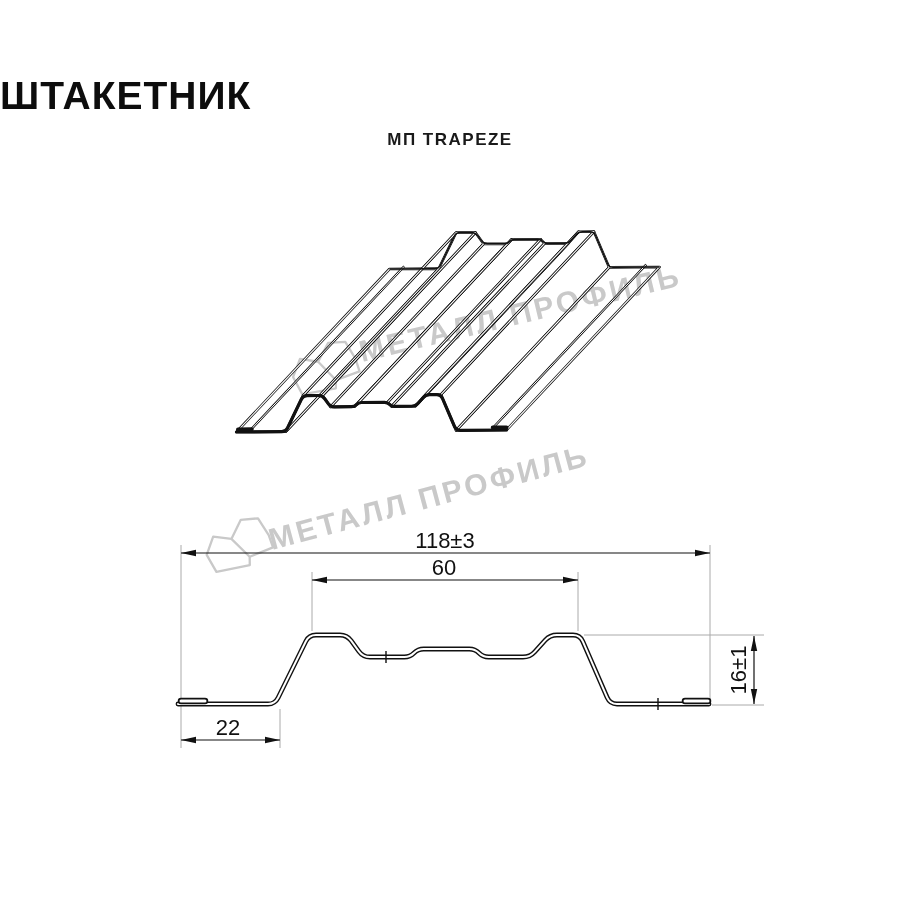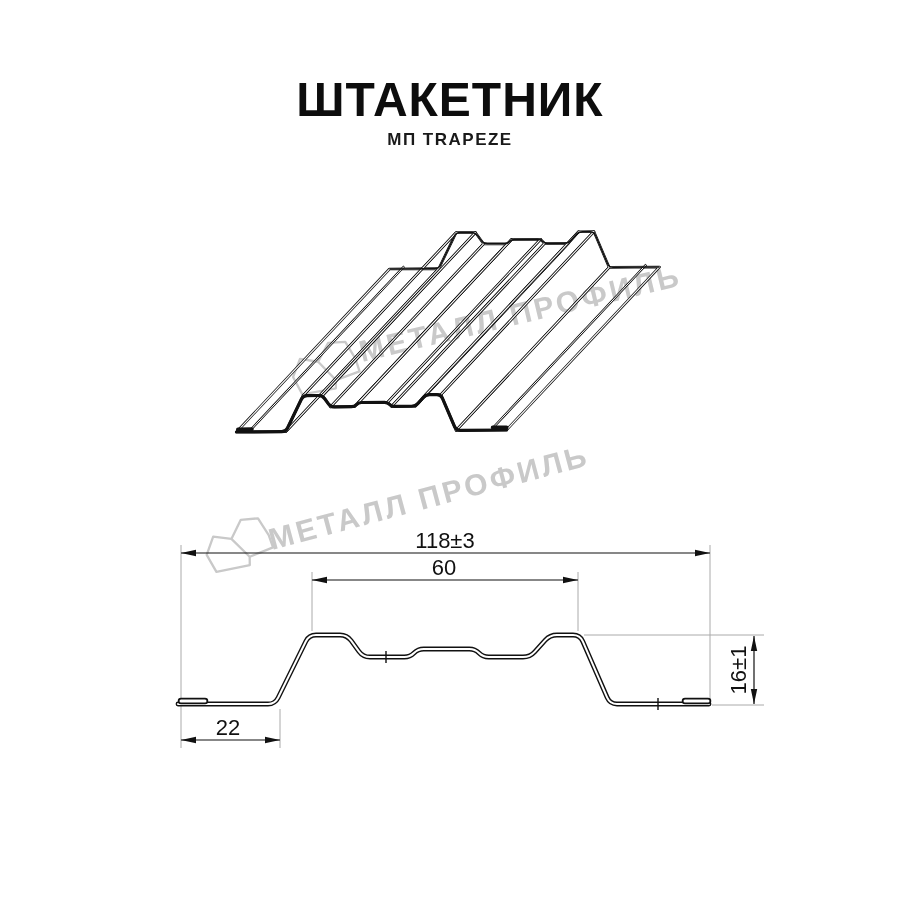--- a/index.html
+++ b/index.html
@@ -1,19 +1,19 @@
 <!DOCTYPE html>
 <html><head>
 <meta charset="utf-8">
 <style>
   html,body{margin:0;padding:0;background:#fff;}
   #page{position:relative;width:900px;height:900px;background:#fff;overflow:hidden;
         font-family:"Liberation Sans",sans-serif;}
-  #title{position:absolute;top:76px;left:0;width:900px;text-align:center;
-         font-size:48px;font-weight:800;letter-spacing:1px;color:#0d0d0d;line-height:1;}
+  #title{position:absolute;top:76px;left:0;width:900px;text-align:left;
+         font-size:39px;font-weight:800;letter-spacing:1px;color:#0d0d0d;line-height:1;}
   #subtitle{position:absolute;top:131px;left:0;width:900px;text-align:center;
             font-size:17px;font-weight:700;letter-spacing:1.5px;color:#1a1a1a;line-height:1;}
   svg#tech-svg{position:absolute;left:0;top:0;}
   text.dim{font-family:"Liberation Sans",sans-serif;font-size:22px;fill:#111;}
   text.wmt{font-family:"Liberation Sans",sans-serif;font-size:30px;font-weight:800;letter-spacing:3px;}
 </style>
 </head>
 <body>
 
 <div id="page">

